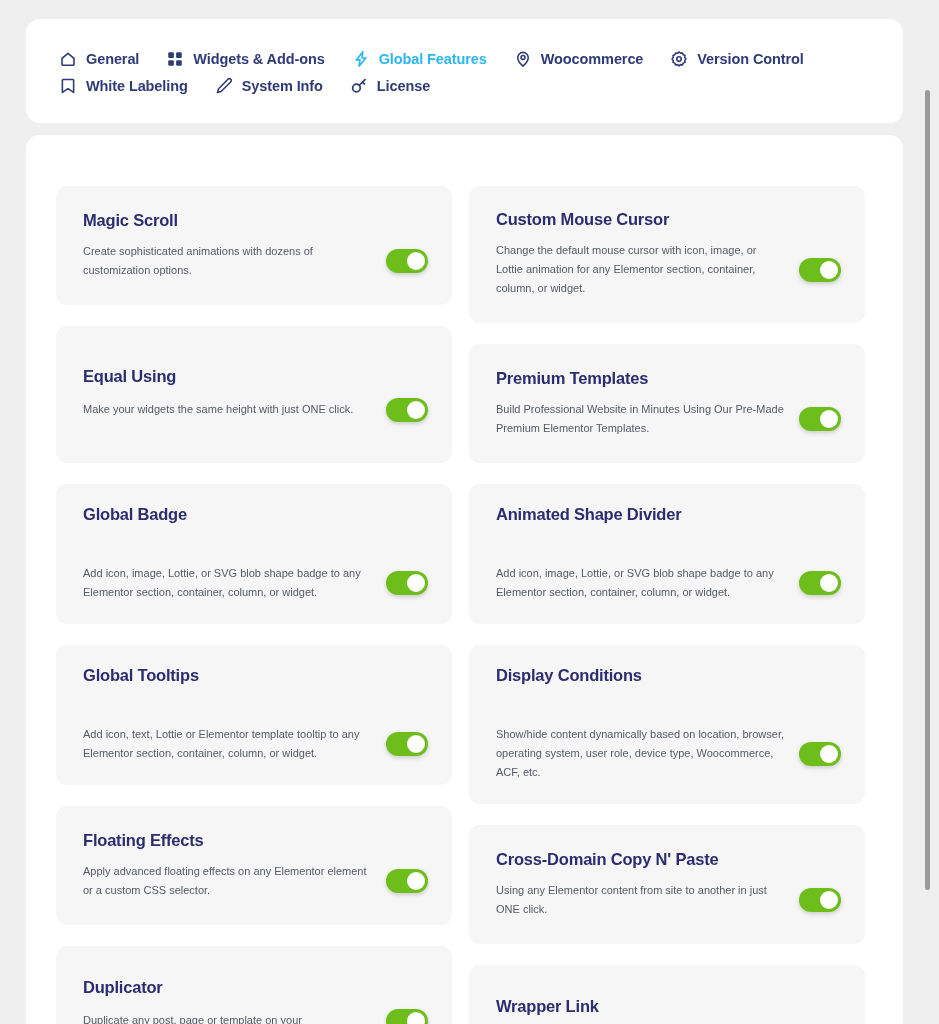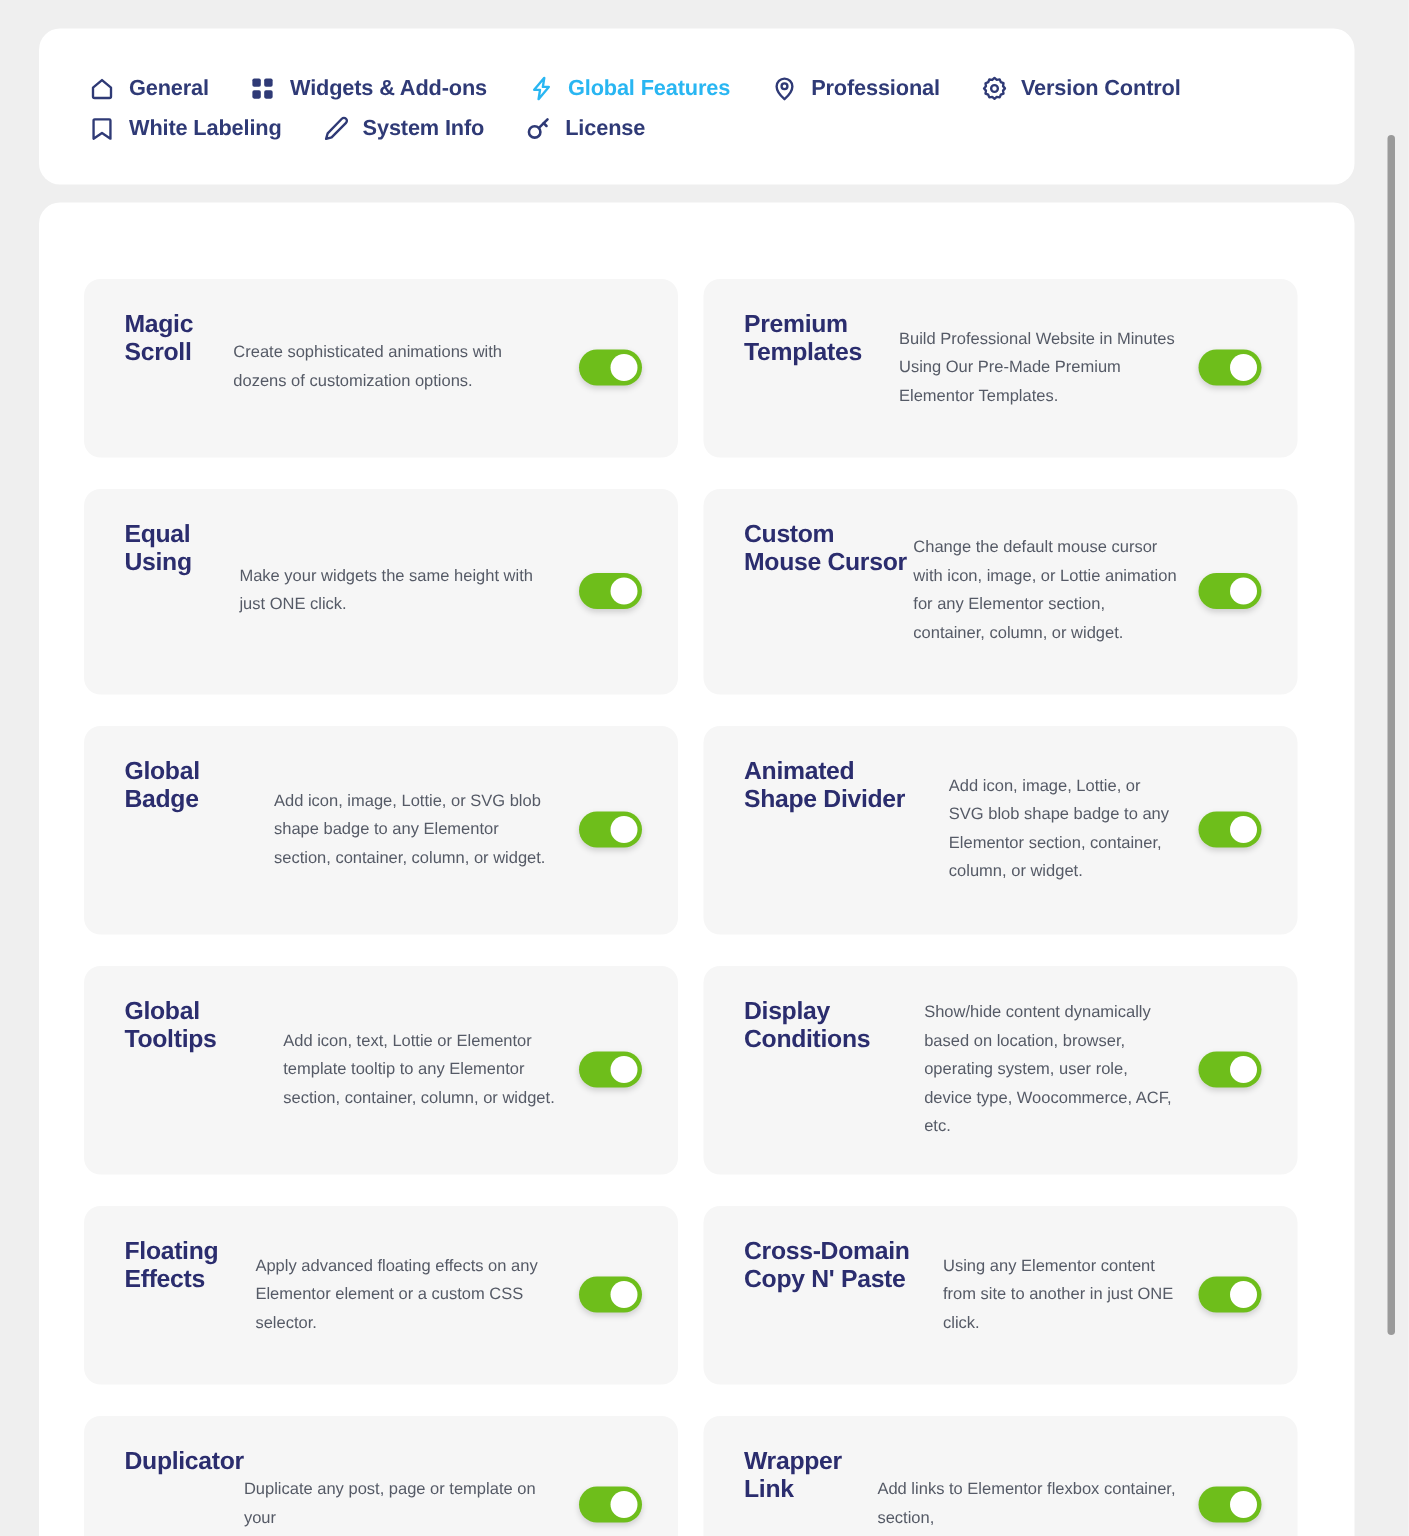--- a/index.html
+++ b/index.html
@@ -90,21 +90,21 @@
     display: flex;
     flex-direction: column;
   }
 
   .feature-card {
     background: #f6f6f6;
     border-radius: 11px;
     padding: 21px 24px 22px 27px;
     margin-bottom: 21px;
     display: flex;
-    flex-direction: row;
+    flex-direction: column;
     justify-content: center;
   }
 
   .feature-card.h-sm  { min-height: 119px; }
   .feature-card.h-md  { min-height: 137px; }
   .feature-card.h-lg  { min-height: 139px; gap: 28px; }
 
   .card-title {
     font-size: 16.5px;
     font-weight: 700;
@@ -202,21 +202,21 @@
           </span>
           <span class="tab-label">Global Features</span>
         </div>
         <div class="tab">
           <span class="tab-icon" style="color: rgb(47, 58, 118);">
             <svg width="18" height="18" viewBox="0 0 24 24" fill="none" stroke="currentColor" stroke-width="2.1" stroke-linecap="round" stroke-linejoin="round">
               <path d="M12 21.5s7-6.2 7-11.3A7 7 0 0 0 5 10.2c0 5.1 7 11.3 7 11.3z"></path>
               <circle cx="12" cy="10" r="2.6"></circle>
             </svg>
           </span>
-          <span class="tab-label">Professional</span>
+          <span class="tab-label">Woocommerce</span>
         </div>
         <div class="tab">
           <span class="tab-icon" style="color: rgb(47, 58, 118);">
             <svg width="18" height="18" viewBox="0 0 24 24" fill="none" stroke="currentColor" stroke-width="2.1" stroke-linecap="round" stroke-linejoin="round">
               <path d="M12 2.6 14 4.3l2.6-.4 1 2.4 2.4 1-.4 2.6 1.7 2-1.7 2 .4 2.6-2.4 1-1 2.4-2.6-.4-2 1.7-2-1.7-2.6.4-1-2.4-2.4-1 .4-2.6L2.7 12l1.7-2-.4-2.6 2.4-1 1-2.4 2.6.4z"></path>
               <circle cx="12" cy="12" r="3"></circle>
             </svg>
           </span>
           <span class="tab-label">Version Control</span>
         </div>
@@ -301,33 +301,33 @@
             <div class="card-title">Duplicator</div>
             <div class="card-body">
               <div class="card-desc">Duplicate any post, page or template on your</div>
               <div class="toggle on">
                 <div class="knob"></div>
               </div>
             </div>
           </div>
         </div>
       <div class="grid-col" id="col-right">
-          <div class="feature-card h-sm">
-            <div class="card-title">Premium Templates</div>
-            <div class="card-body">
-              <div class="card-desc">Build Professional Website in Minutes Using Our Pre-Made Premium Elementor Templates.</div>
-              <div class="toggle on">
-                <div class="knob"></div>
-              </div>
-            </div>
-          </div>
           <div class="feature-card h-md">
             <div class="card-title">Custom Mouse Cursor</div>
             <div class="card-body">
               <div class="card-desc">Change the default mouse cursor with icon, image, or Lottie animation for any Elementor section, container, column, or widget.</div>
+              <div class="toggle on">
+                <div class="knob"></div>
+              </div>
+            </div>
+          </div>
+          <div class="feature-card h-sm">
+            <div class="card-title">Premium Templates</div>
+            <div class="card-body">
+              <div class="card-desc">Build Professional Website in Minutes Using Our Pre-Made Premium Elementor Templates.</div>
               <div class="toggle on">
                 <div class="knob"></div>
               </div>
             </div>
           </div>
           <div class="feature-card h-lg">
             <div class="card-title">Animated Shape Divider</div>
             <div class="card-body">
               <div class="card-desc">Add icon, image, Lottie, or SVG blob shape badge to any Elementor section, container, column, or widget.</div>
               <div class="toggle on">

